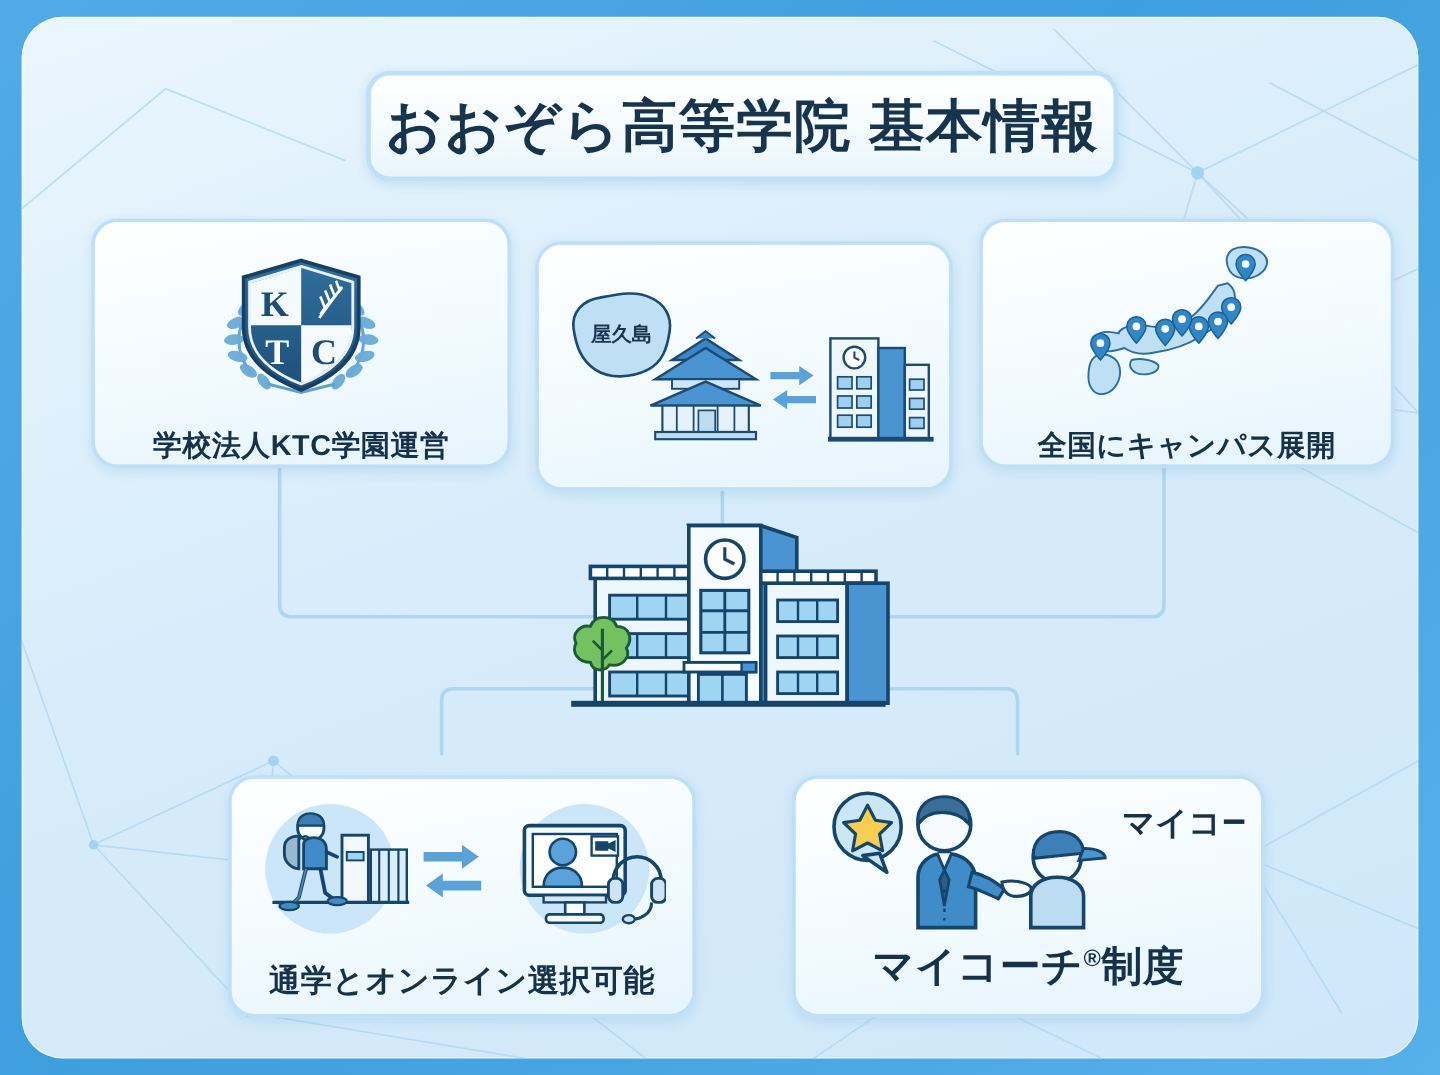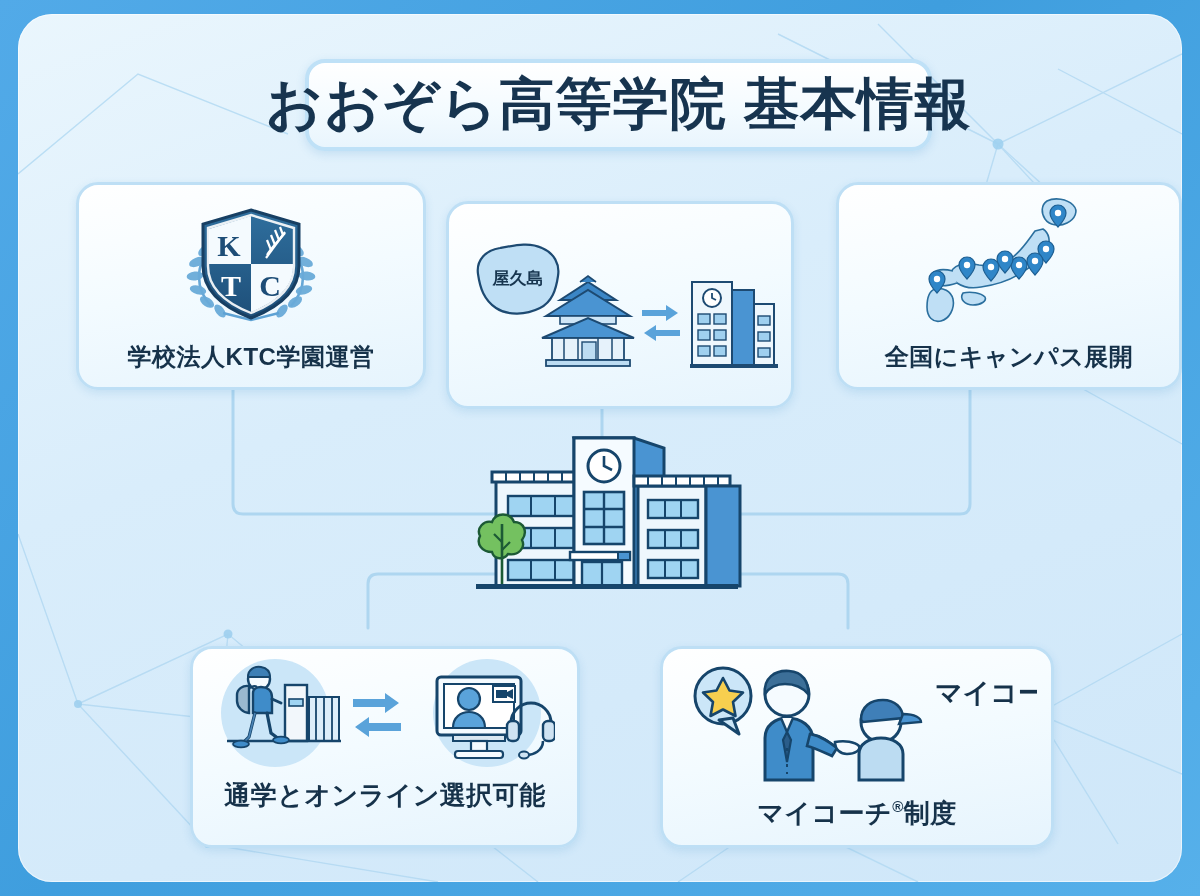--- a/index.html
+++ b/index.html
@@ -36,21 +36,21 @@
     position: absolute;
     left: 287px; top: 45px;
     width: 627px; height: 92px;
     border-radius: 20px;
     background: linear-gradient(180deg, #ffffff 0%, #f4fbff 55%, #e9f5fd 100%);
     border: 4px solid #bfe1f7;
     box-shadow: 0 3px 10px rgba(60,140,200,.18);
     display: flex; align-items: center; justify-content: center;
   }
   #title-text {
-    font-size: 56px;
+    font-size: 47px;
     font-weight: bold;
     color: #17344f;
     letter-spacing: 1px;
     white-space: nowrap;
   }
 
   
   #links { position: absolute; inset: 0; pointer-events: none; }
 
   
@@ -63,34 +63,33 @@
     display: flex;
     flex-direction: column;
     align-items: center;
   }
   .card .art { flex: 1 1 auto; display: flex; align-items: center; justify-content: center; width: 100%; }
   .card .cap {
     font-size: 24px;
     font-weight: bold;
     color: #16324a;
     white-space: nowrap;
-    padding-bottom: 14px;
     letter-spacing: .5px;
   }
 
   #card-ktc      { left: 58px;  top: 168px; width: 350px; height: 208px; }
   #card-yakushima{ left: 428px; top: 168px; width: 348px; height: 208px; margin-top: 19px; }
-  #card-campus   { left: 798px; top: 168px; width: 346px; height: 208px; margin-left: 20px; }
+  #card-campus   { left: 798px; top: 168px; width: 346px; height: 208px; }
   #card-style    { left: 172px; top: 632px; width: 390px; height: 202px; }
   #card-coach    { left: 642px; top: 632px; width: 394px; height: 202px; }
 
   #card-ktc .cap, #card-yakushima .cap { font-size: 24px; }
   #card-campus .cap { font-size: 24px; }
-  #card-style .cap  { font-size: 26px; padding-bottom: 32px; }
-  #card-coach .cap  { font-size: 26px; }
+  #card-style .cap  { font-size: 26px; padding-bottom: 10px; }
+  #card-coach .cap  { font-size: 34px; padding-bottom: 16px; }
 
   .sup { font-size: .58em; vertical-align: super; }
 
   
   #center-art {
     position: absolute;
     left: 452px; top: 404px;
     width: 300px; height: 180px;
   }
 </style>

